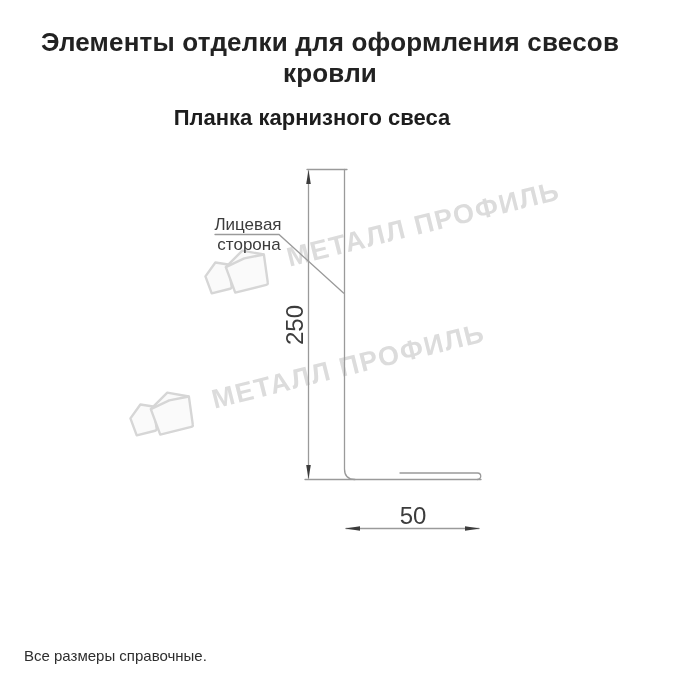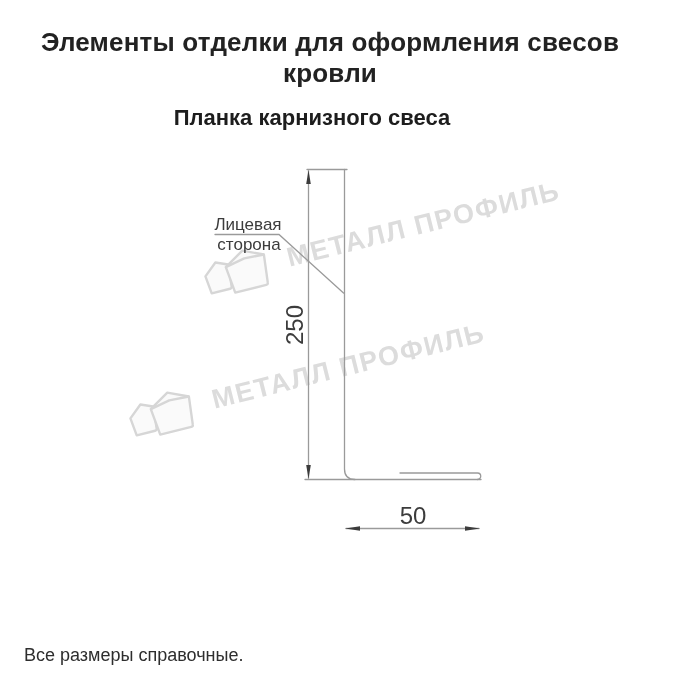--- a/index.html
+++ b/index.html
@@ -51,21 +51,21 @@
   .drawing-svg { position: absolute; inset: 0; z-index: 2; }
   .drawing-svg text {
     font-family: "Liberation Sans", sans-serif;
     fill: #3c3c3c;
   }
   .dim-text { font-size: 24px; }
   .leader-text { font-size: 17px; }
 
   .footer {
     position: absolute; left: 24px; top: 646px;
-    font-size: 18px; line-height: 19px; color: #2e2e2e;
+    font-size: 15px; line-height: 19px; color: #2e2e2e;
     z-index: 3;
   }
 </style>
 </head>
 <body>
 
 <div class="canvas">
 
   <h1 class="title">Элементы отделки для оформления свесов кровли</h1>
   <h2 class="subtitle">Планка карнизного свеса</h2>

